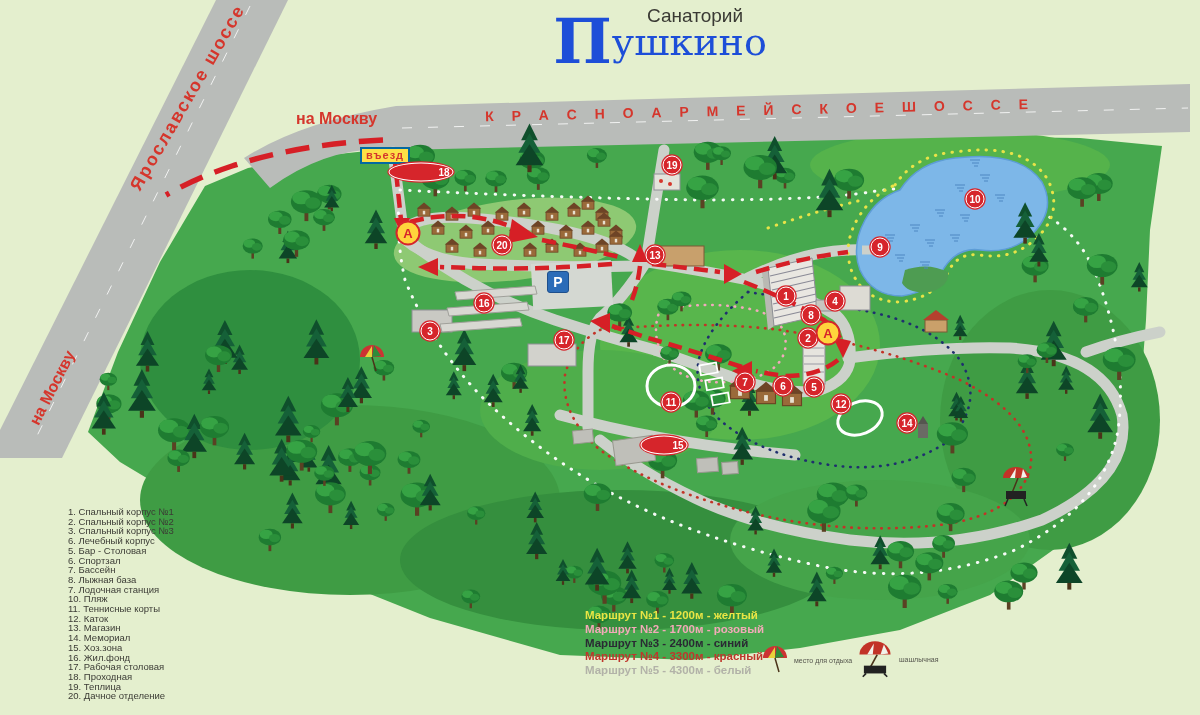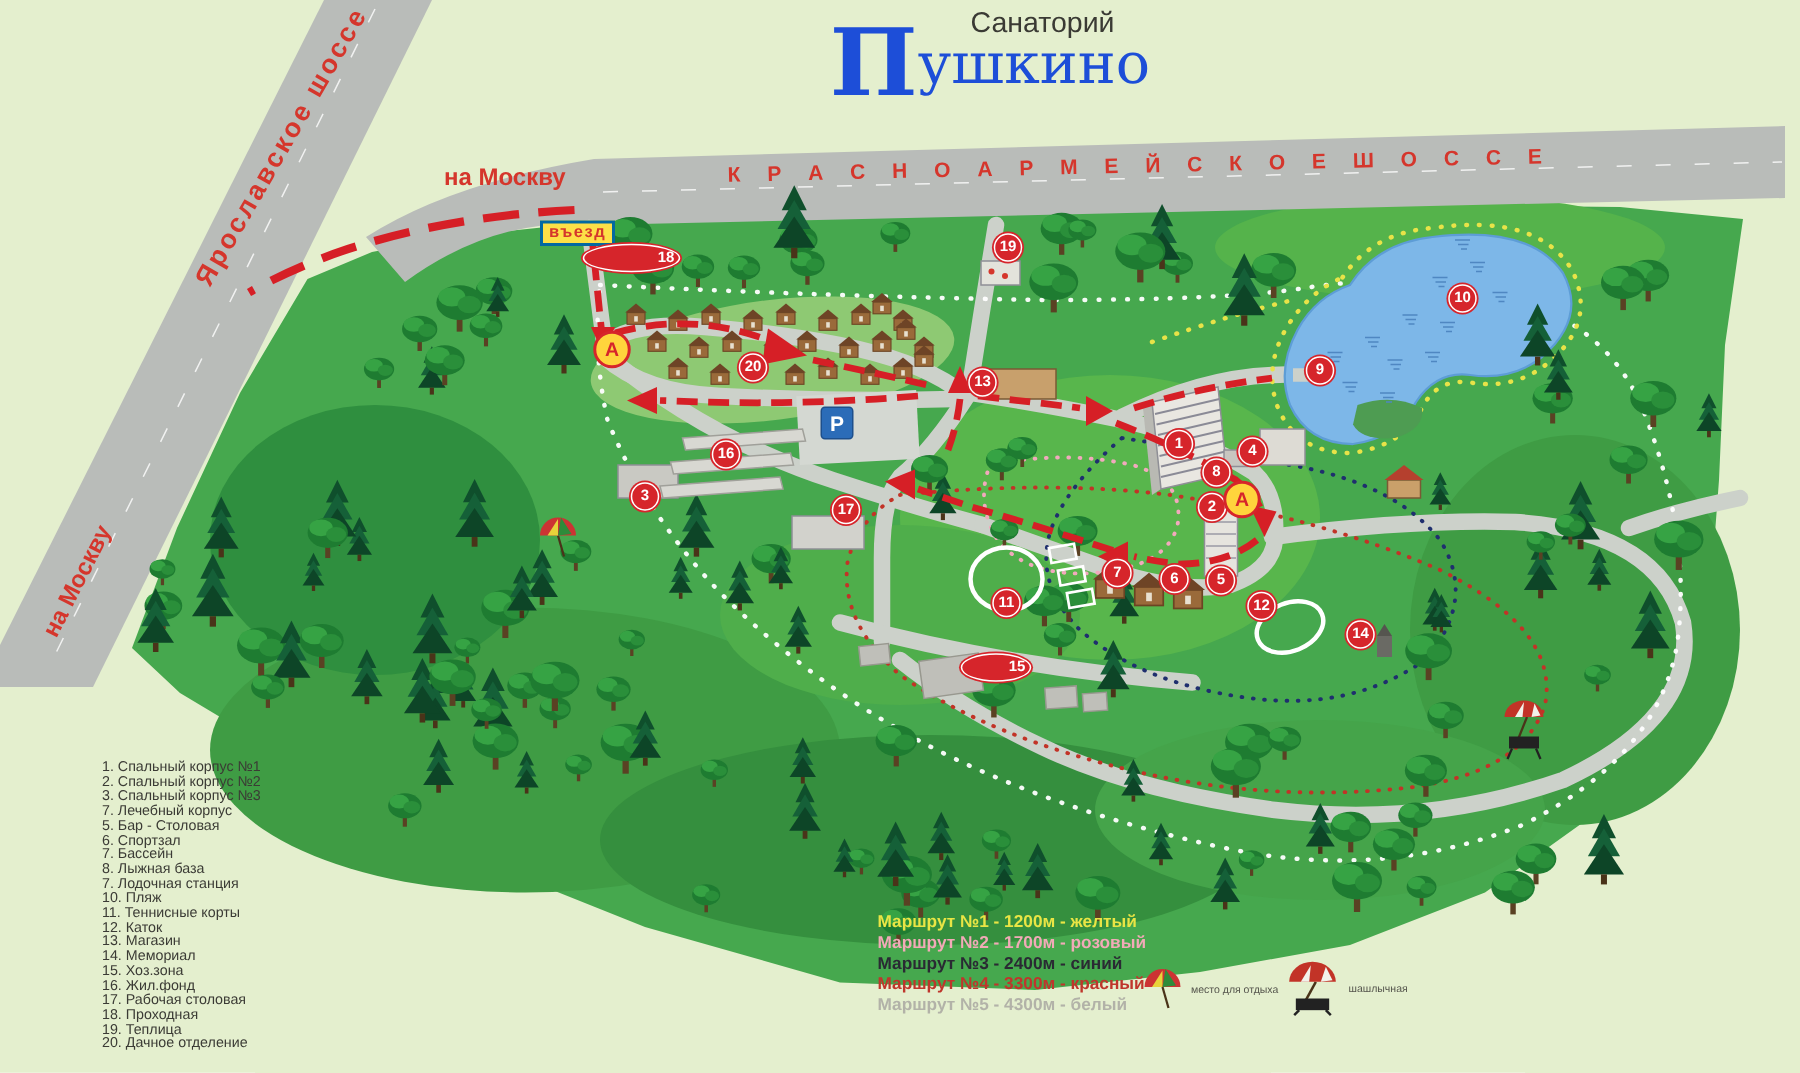--- a/index.html
+++ b/index.html
@@ -477,21 +477,21 @@
       <div class="marker" style="left: 502px; top: 245px;">20</div>
       <div class="busstop" style="left: 408px; top: 233px;">А</div>
       <div class="busstop" style="left: 828px; top: 333px;">А</div>
       <div class="parking" style="left: 558px; top: 282px;">Р</div>
     </div>
 
 <div class="legend" id="legend-list">
       <div class="lrow">1. Спальный корпус №1</div>
       <div class="lrow">2. Спальный корпус №2</div>
       <div class="lrow">3. Спальный корпус №3</div>
-      <div class="lrow">7. Лечебный корпус</div>
+      <div class="lrow">6. Лечебный корпус</div>
       <div class="lrow">5. Бар - Столовая</div>
       <div class="lrow">6. Спортзал</div>
       <div class="lrow">7. Бассейн</div>
       <div class="lrow">8. Лыжная база</div>
       <div class="lrow">7. Лодочная станция</div>
       <div class="lrow">10. Пляж</div>
       <div class="lrow">11. Теннисные корты</div>
       <div class="lrow">12. Каток</div>
       <div class="lrow">13. Магазин</div>
       <div class="lrow">14. Мемориал</div>

